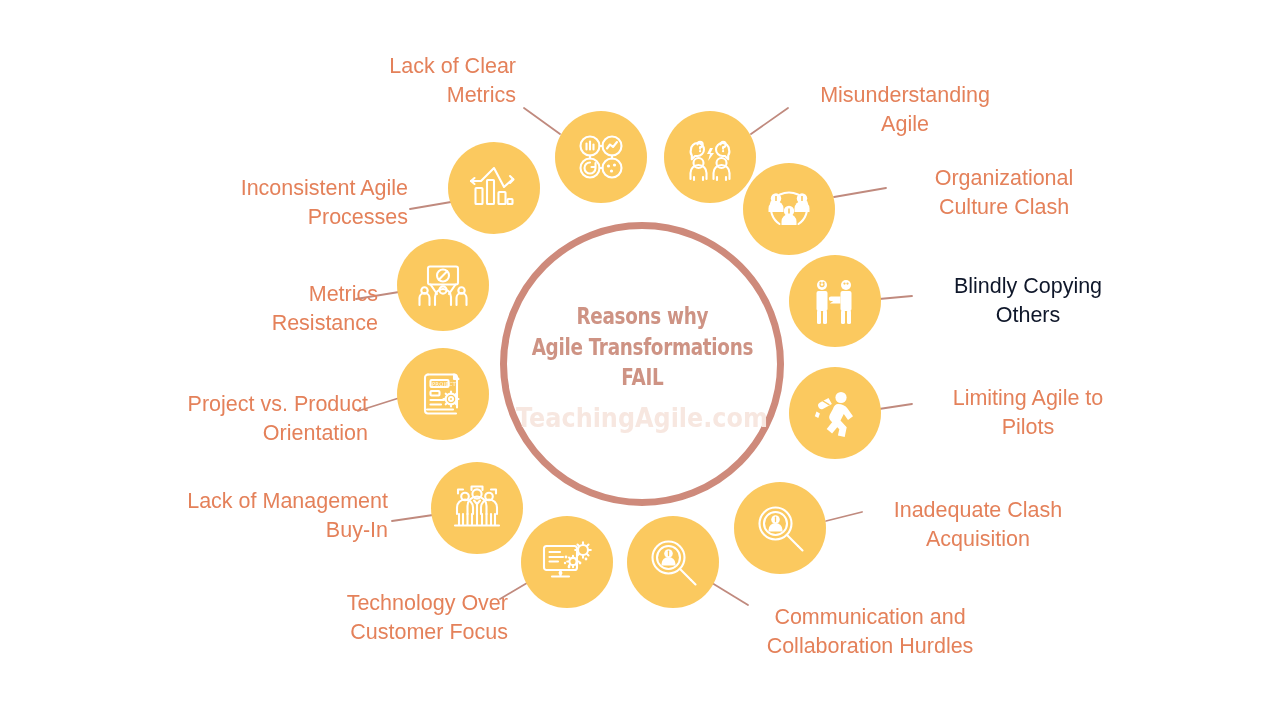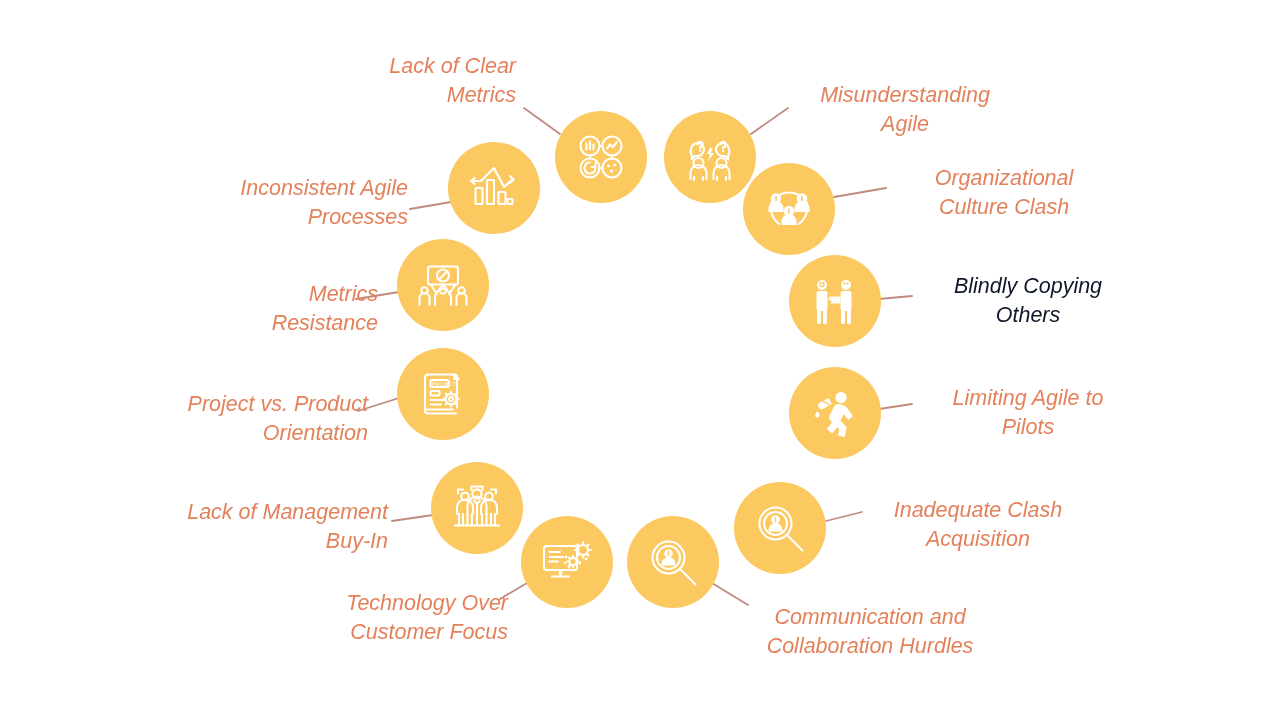--- a/index.html
+++ b/index.html
@@ -75,21 +75,20 @@
   .node svg {
     display: block;
   }
   .label {
     position: absolute;
     color: #E4815A;
     font-size: 21.5px;
     line-height: 1.36;
     font-family: "Liberation Sans", sans-serif;
     white-space: pre-line;
-    font-style: italic;
   }
   .label.r { text-align: right; }
   .label.l { text-align: center; }
 </style>
 </head>
 <body>
 
 <div id="stage">
 
   <svg id="lines-layer" viewBox="0 0 1280 720" xmlns="http://www.w3.org/2000/svg">
@@ -100,20 +99,28 @@
       <line x1="879" y1="409" x2="912" y2="404" stroke="#C08A7E" stroke-width="1.8" stroke-linecap="round"></line>
       <line x1="826" y1="521" x2="862" y2="512" stroke="#C08A7E" stroke-width="1.8" stroke-linecap="round"></line>
       <line x1="712" y1="583" x2="748" y2="605" stroke="#C08A7E" stroke-width="1.8" stroke-linecap="round"></line>
       <line x1="527" y1="583" x2="500" y2="599" stroke="#C08A7E" stroke-width="1.8" stroke-linecap="round"></line>
       <line x1="433" y1="515" x2="392" y2="521" stroke="#C08A7E" stroke-width="1.8" stroke-linecap="round"></line>
       <line x1="399" y1="398" x2="358" y2="411" stroke="#C08A7E" stroke-width="1.8" stroke-linecap="round"></line>
       <line x1="399" y1="292" x2="356" y2="299" stroke="#C08A7E" stroke-width="1.8" stroke-linecap="round"></line>
       <line x1="451" y1="202" x2="410" y2="209" stroke="#C08A7E" stroke-width="1.8" stroke-linecap="round"></line>
     </svg>
 
+  <div class="hub">
+    <div class="hub-title">
+      <div>Reasons why</div>
+      <div>Agile Transformations</div>
+      <div>FAIL</div>
+    </div>
+    <div class="hub-watermark">TeachingAgile.com</div>
+  </div>
 
   <div id="nodes-layer">
       <div class="node" style="left: 555px; top: 111px; width: 92px; height: 92px; background: rgb(251, 201, 95);">
         <span>
     <svg width="52" height="52" viewBox="0 0 52 52">
       <g fill="none" stroke="#fff" stroke-width="2.1" stroke-linecap="round" stroke-linejoin="round">
         <circle cx="15" cy="15" r="9.5"></circle>
               <circle cx="37" cy="15" r="9.5"></circle>
         <circle cx="15" cy="37" r="9.5"></circle>
               <circle cx="37" cy="37" r="9.5"></circle>
@@ -381,21 +388,21 @@
       <div class="label l" style="left: 908px; top: 272px; width: 240px; color: #0f172a;">Blindly Copying
 Others</div>
       <div class="label l" style="left: 908px; top: 384px; width: 240px; color: rgb(228, 129, 90);">Limiting Agile to
 Pilots</div>
       <div class="label l" style="left: 858px; top: 496px; width: 240px; color: rgb(228, 129, 90);">Inadequate Clash
 Acquisition</div>
       <div class="label l" style="left: 740px; top: 603px; width: 260px; color: rgb(228, 129, 90);">Communication and
 Collaboration Hurdles</div>
       <div class="label r" style="left: 278px; top: 589px; width: 230px; color: rgb(228, 129, 90);">Technology Over
 Customer Focus</div>
-      <div class="label r" style="left: 128px; top: 498px; width: 260px; color: rgb(228, 129, 90);">Lack of Management
+      <div class="label r" style="left: 128px; top: 487px; width: 260px; color: rgb(228, 129, 90);">Lack of Management
 Buy-In</div>
       <div class="label r" style="left: 128px; top: 390px; width: 240px; color: rgb(228, 129, 90);">Project vs. Product
 Orientation</div>
       <div class="label r" style="left: 178px; top: 280px; width: 200px; color: rgb(228, 129, 90);">Metrics
 Resistance</div>
       <div class="label r" style="left: 168px; top: 174px; width: 240px; color: rgb(228, 129, 90);">Inconsistent Agile
 Processes</div>
     </div>
 
 </div>

